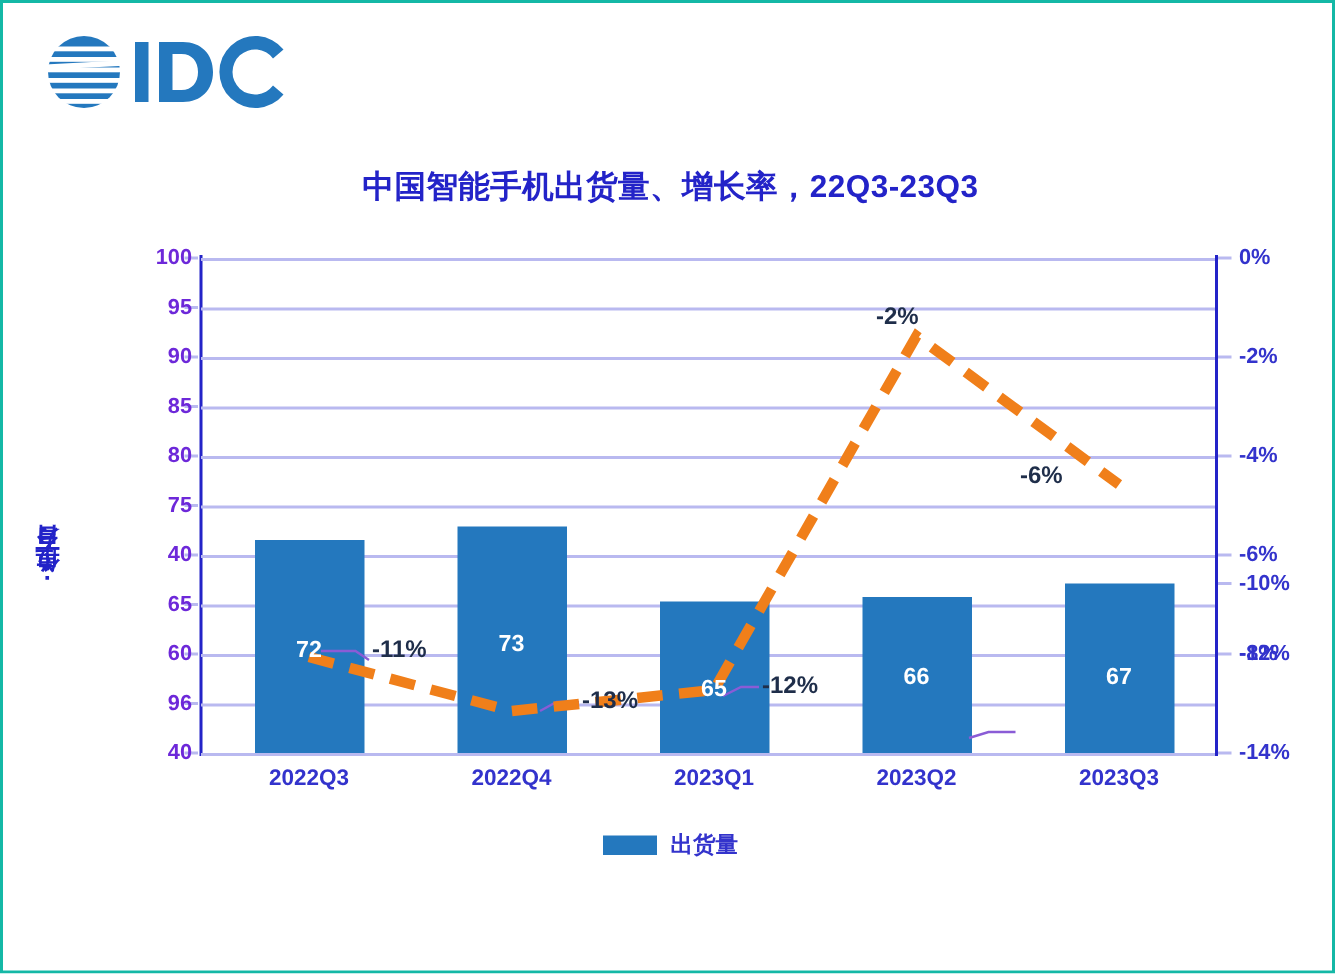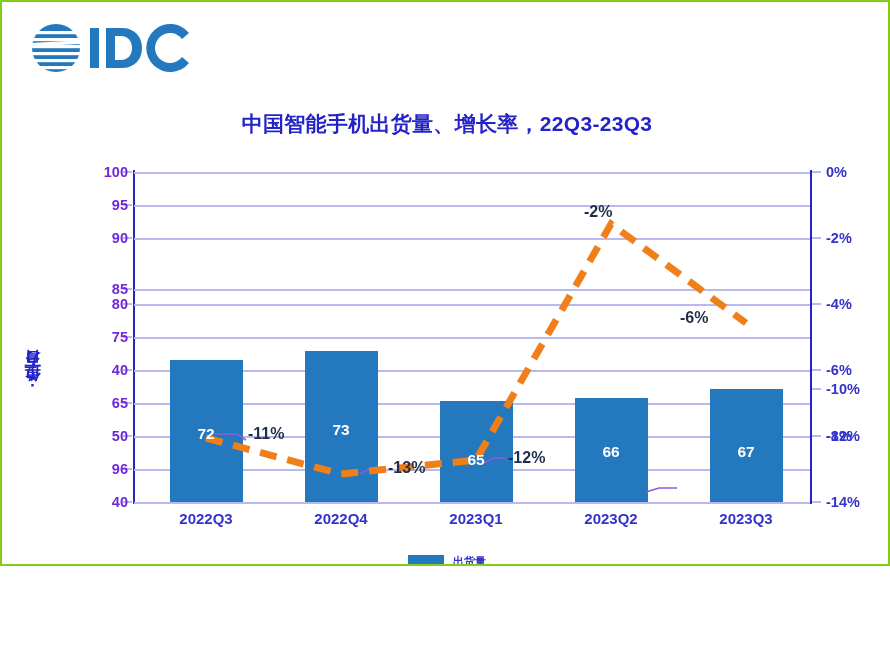--- a/index.html
+++ b/index.html
@@ -6,23 +6,23 @@
     margin: 0;
     padding: 0;
     background: #ffffff;
   }
   body {
     font-family: "Liberation Sans", "DejaVu Sans", sans-serif;
   }
   #page {
     position: relative;
     width: 890px;
-    height: 566px;
+    height: 649px;
     background: #ffffff;
-    border: 2px solid #84cc16;
+    border: 2px solid #14b8a6;
     box-sizing: border-box;
     overflow: hidden;
   }
 
   
   #logo {
     position: absolute;
     left: 28px;
     top: 18px;
     width: 180px;
@@ -181,21 +181,21 @@
     background: #2478BE;
   }
   .legend-swatch-line {
     width: 38px;
     height: 5px;
     background: repeating-linear-gradient(to right,
       #F07F1A 0, #F07F1A 9px, transparent 9px, transparent 14px);
   }
   .legend-text {
     color: #3333CC;
-    font-size: 11px;
+    font-size: 15px;
     font-weight: 700;
     white-space: nowrap;
   }
 
   
   #source-note {
     position: absolute;
     left: 32px;
     top: 606px;
     color: #2323C8;
@@ -251,21 +251,21 @@
     <div class="gridline" style="top:33px">
       <span class="tick-stub-left"></span>
       <span class="tick-left">95</span>
     </div>
     <div class="gridline" style="top:66px">
       <span class="tick-stub-left"></span>
       <span class="tick-stub-right"></span>
       <span class="tick-left">90</span>
       <span class="tick-right">-2%</span>
     </div>
-    <div class="gridline" style="top:117px">
+    <div class="gridline" style="top:99px">
       <span class="tick-stub-left"></span>
       <span class="tick-left">85</span>
     </div>
     <div class="gridline" style="top:132px">
       <span class="tick-stub-left"></span>
       <span class="tick-stub-right"></span>
       <span class="tick-left">80</span>
       <span class="tick-right">-4%</span>
     </div>
     <div class="gridline" style="top:165px">
@@ -278,21 +278,21 @@
       <span class="tick-left">40</span>
       <span class="tick-right">-6%</span>
     </div>
     <div class="gridline" style="top:231px">
       <span class="tick-stub-left"></span>
       <span class="tick-left">65</span>
     </div>
     <div class="gridline" style="top:264px">
       <span class="tick-stub-left"></span>
       <span class="tick-stub-right"></span>
-      <span class="tick-left">50</span>
+      <span class="tick-left">60</span>
       <span class="tick-right">-8%</span>
     </div>
     <div class="gridline" style="top:297px">
       <span class="tick-stub-left"></span>
       <span class="tick-left">96</span>
     </div>
     <div class="gridline" style="top:330px">
       <span class="tick-stub-left"></span>
       <span class="tick-stub-right"></span>
       <span class="tick-left">40</span>

